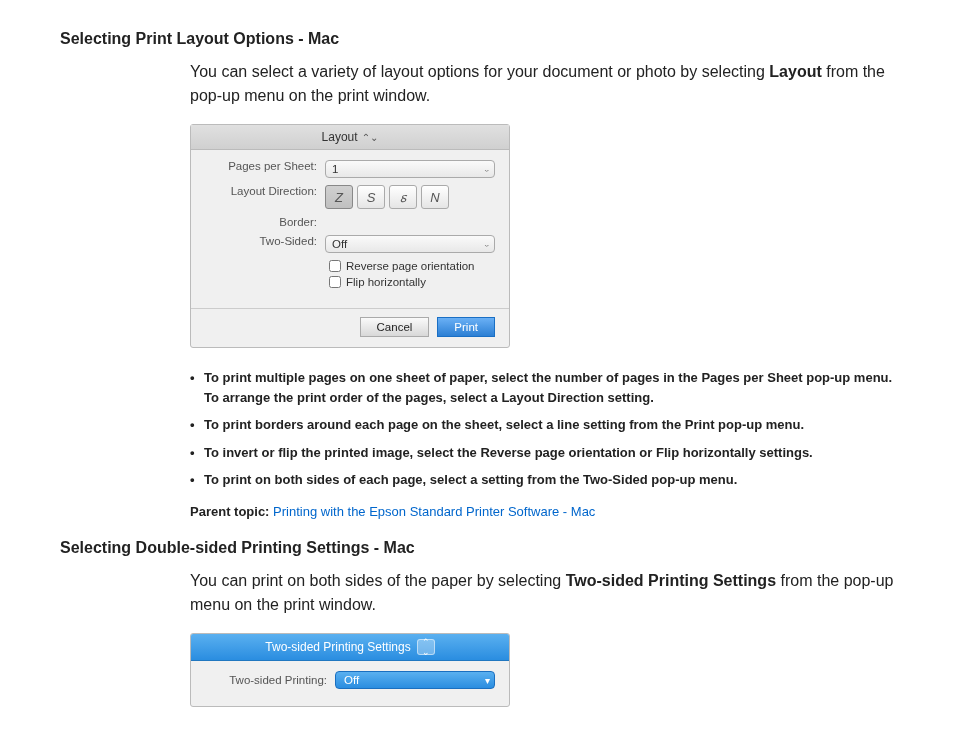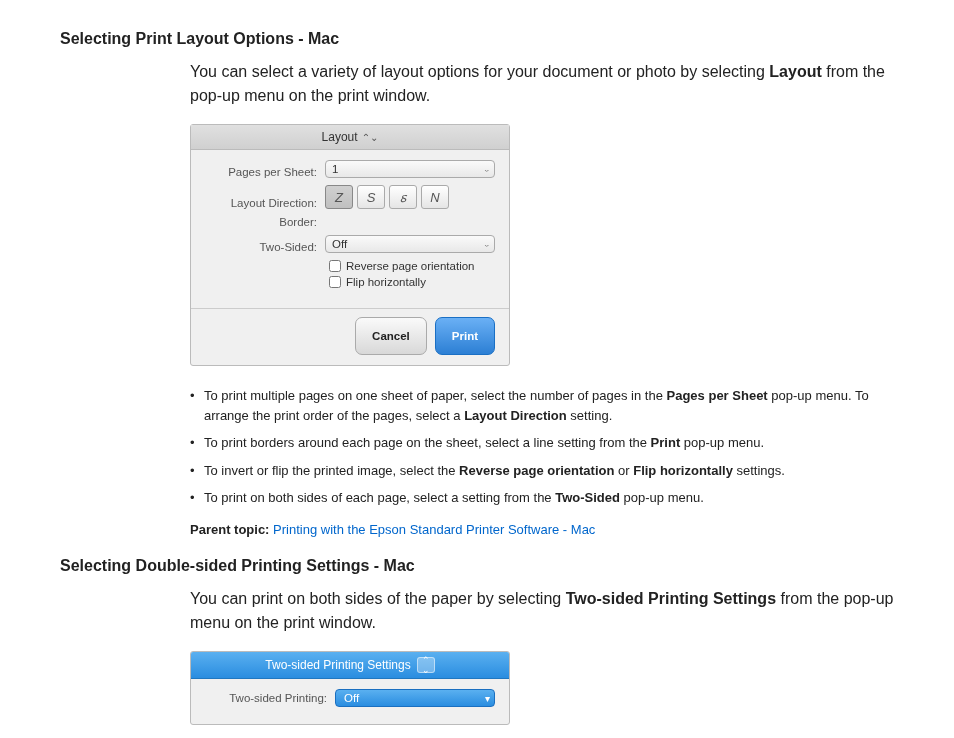--- a/index.html
+++ b/index.html
@@ -64,21 +64,21 @@
       font-size: 10px;
       color: #555;
     }
 
     .dialog-body {
       padding: 10px 14px;
     }
 
     .dialog-row {
       display: flex;
-      align-items: flex-end;
+      align-items: flex-start;
       margin-bottom: 7px;
       font-size: 11.5px;
     }
 
     .dialog-label {
       text-align: right;
       width: 120px;
       padding-right: 8px;
       color: #555;
       font-size: 11.5px;
@@ -162,46 +162,46 @@
       justify-content: flex-end;
       gap: 8px;
       padding: 8px 14px 10px 14px;
       border-top: 1px solid #ccc;
       margin-top: 6px;
     }
 
     .mac-btn {
       background: linear-gradient(to bottom, #fafafa, #d8d8d8);
       border: 1px solid #aaa;
-      border-radius: 7px;
-      padding: 12px 16px;
+      border-radius: 0;
+      padding: 3px 16px;
       font-size: 11.5px;
       cursor: pointer;
       color: #222;
-      font-weight: bold;
     }
 
     .mac-btn.default {
       background: linear-gradient(to bottom, #6ab0f5, #2c7fd4);
       color: #fff;
       border-color: #1a6fc4;
     }
 
     
     .bullet-list {
       list-style: none;
       margin-bottom: 14px;
     }
 
     .bullet-list li {
       position: relative;
       padding-left: 14px;
       margin-bottom: 8px;
       font-size: 13px;
       line-height: 1.5;
+      font-weight: bold;
     }
 
     .bullet-list li::before {
       content: '•';
       position: absolute;
       left: 0;
     }
 
     .parent-topic {
       font-size: 13px;

